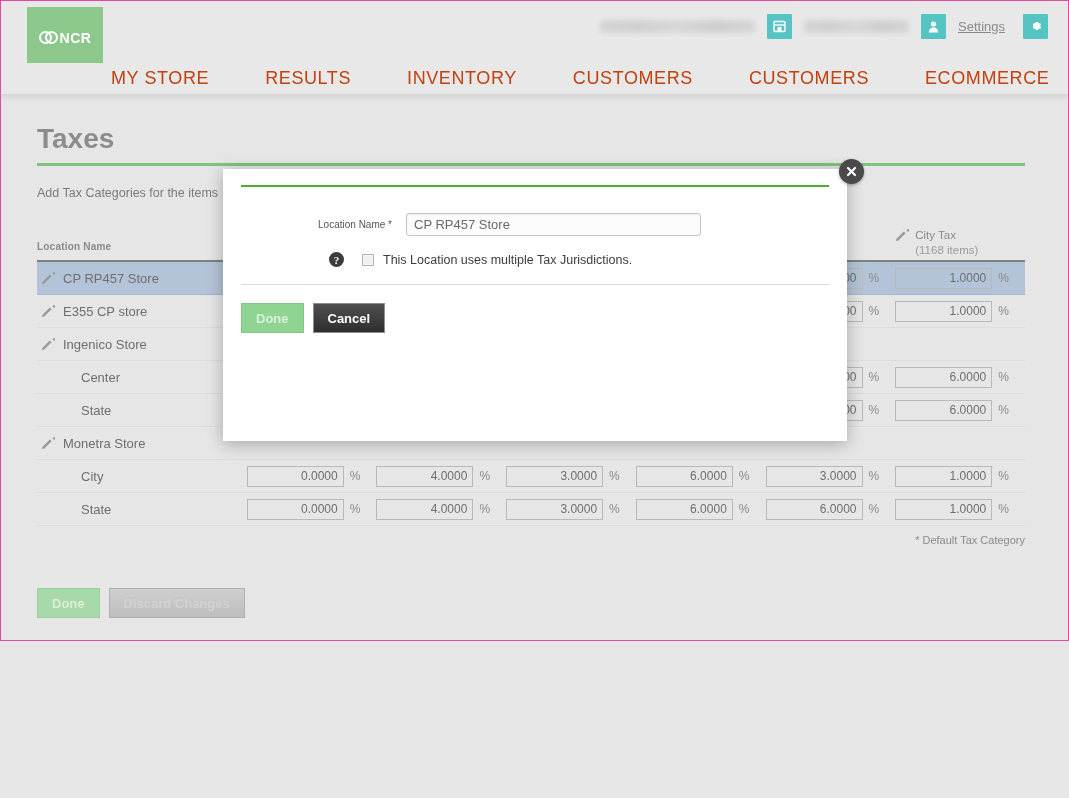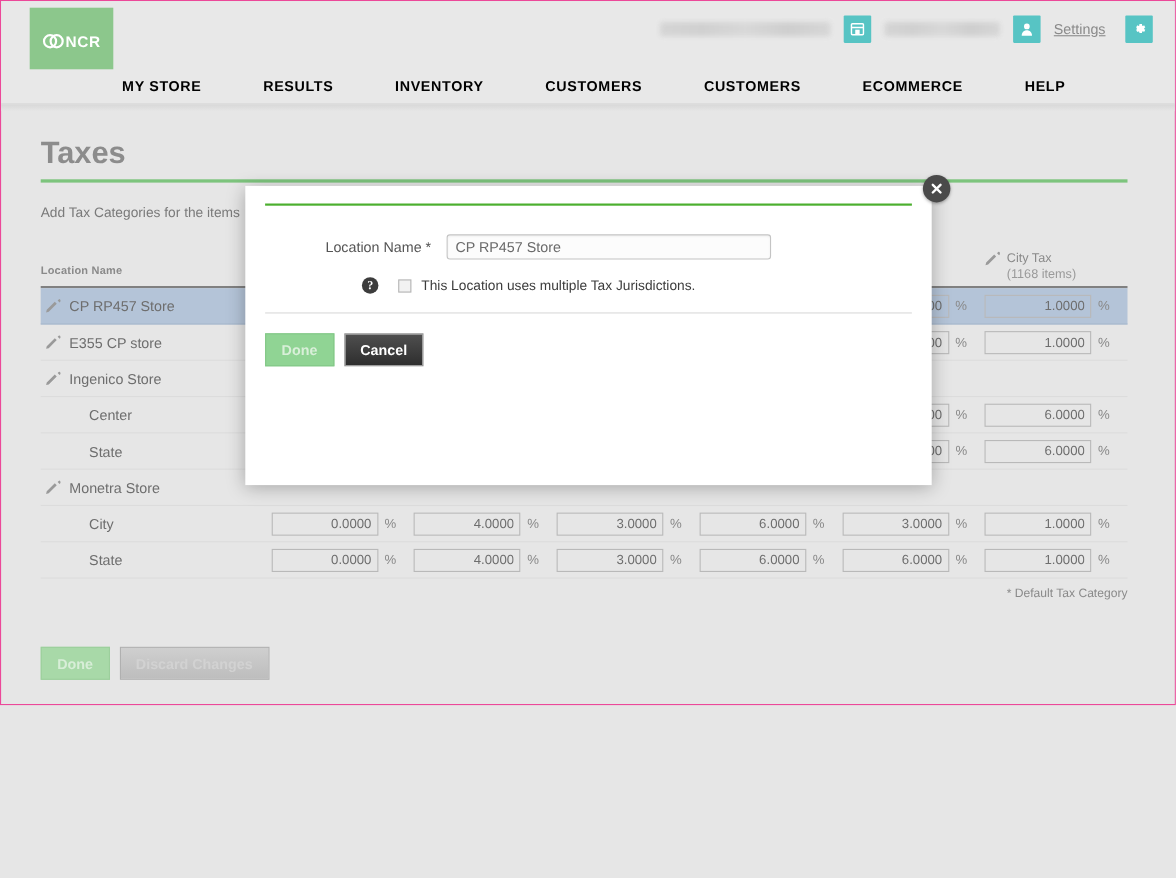--- a/index.html
+++ b/index.html
@@ -68,21 +68,21 @@
   
   .nav {
     position:relative;
     height:32px;
     background:#e8e8e8;
     display:flex; align-items:center;
     padding-left:110px;
     border-bottom:1px solid #d6d6d6;
   }
   .nav-item {
-    color:#000000; font-size:13px; font-weight:bold;
+    color:#c2410c; font-size:18px; font-weight:normal;
     letter-spacing:0.6px;
     margin-right:56px;
     white-space:nowrap;
     cursor:pointer;
   }
   .nav-item:last-child { margin-right:0; }
   .nav-shadow {
     height:6px;
     background:linear-gradient(#d8d8d8,#e6e6e6);
   }
@@ -186,21 +186,21 @@
   }
   .modal-title {
     font-size:16px; font-weight:bold; color:#4b4b4b;
     padding-bottom:9px;
   }
   .modal-rule { height:2px; background:#4caf2f; margin:0 0 0 0; }
   .modal-body { padding:26px 18px 0 18px; }
   .field-row { display:flex; align-items:center; }
   .field-label {
     width:165px; text-align:right; padding-right:14px;
-    color:#555; font-size:13px;
+    color:#555; font-size:10px;
   }
   .text-input {
     width:295px; height:23px;
     border:1px solid #c4c4c4; border-radius:3px;
     background:#fcfcfc; color:#6a6a6a; font-size:13px;
     padding:0 7px;
     font-family:"Liberation Sans", sans-serif;
     box-shadow:inset 0 1px 2px rgba(0,0,0,.06);
   }
   .check-row {

